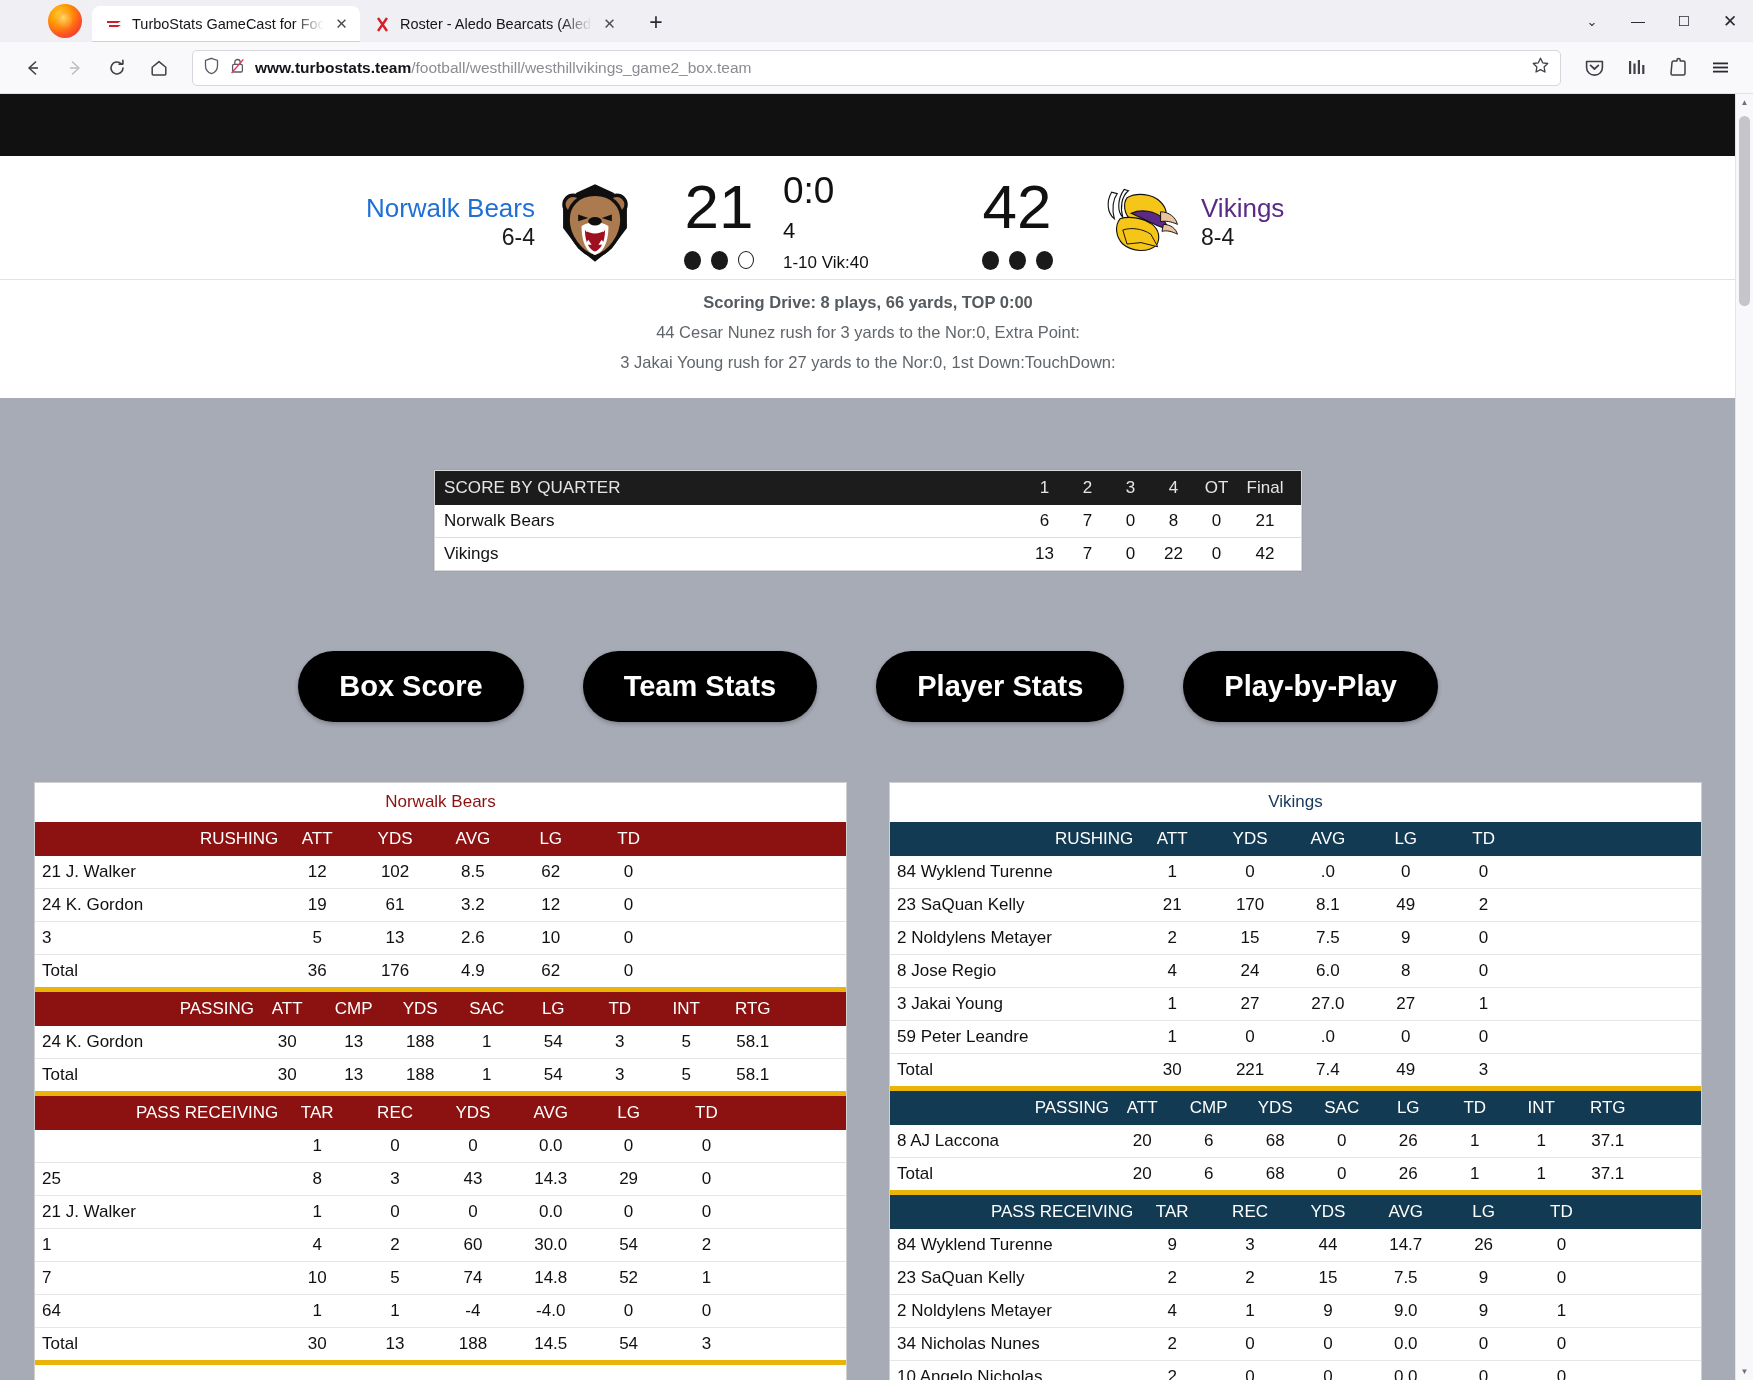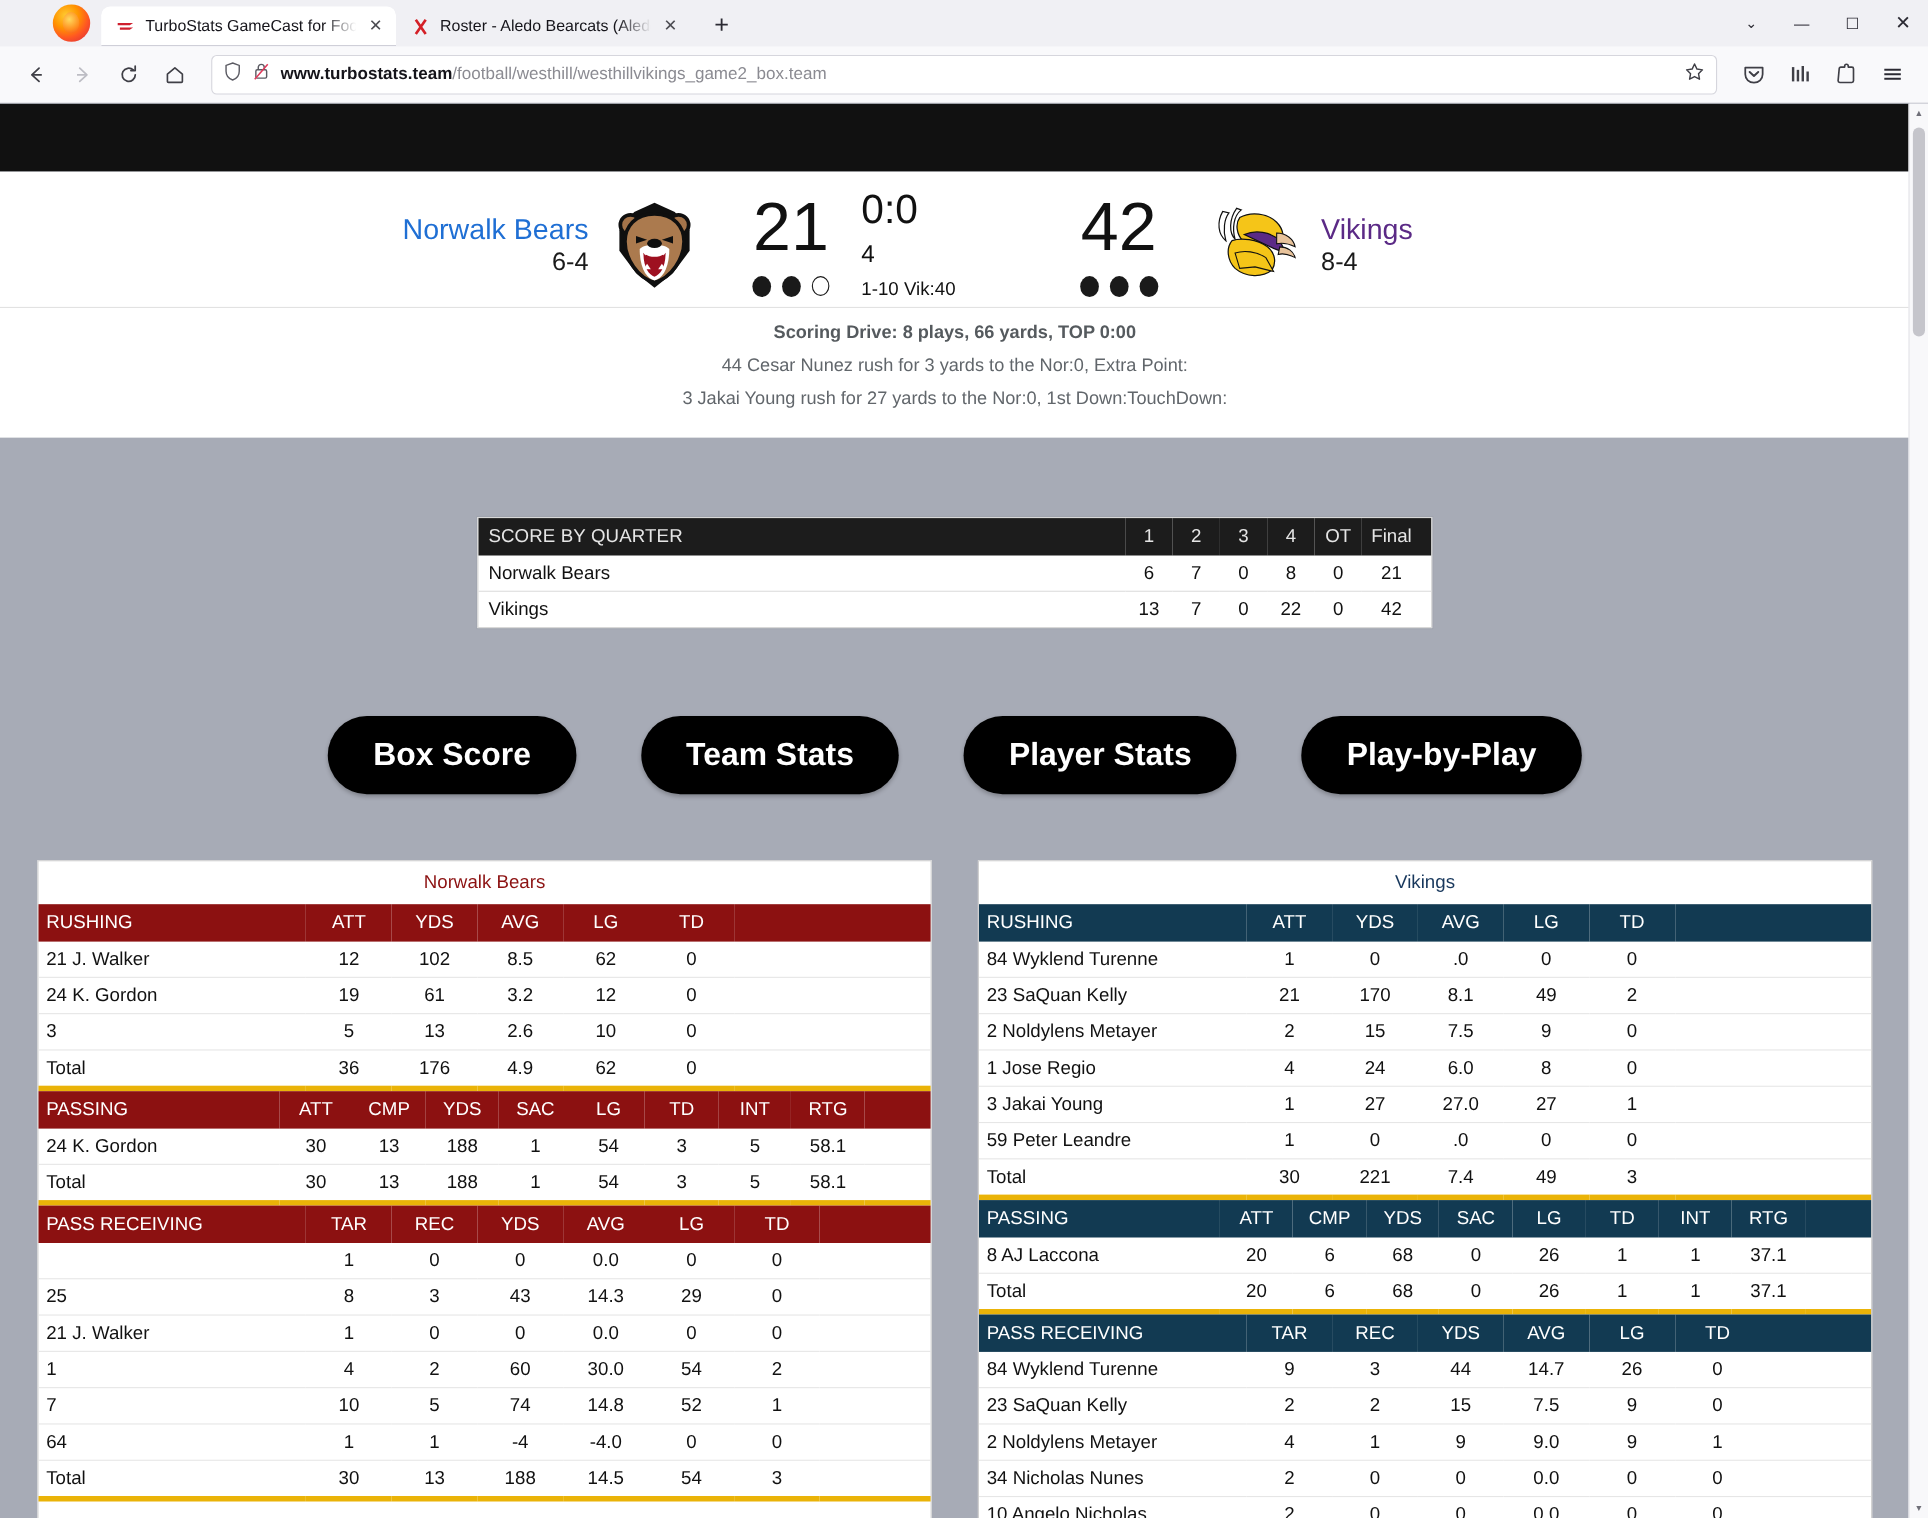--- a/index.html
+++ b/index.html
@@ -105,21 +105,21 @@
     box-shadow:0 2px 4px rgba(0,0,0,.25);
   }
 
   .boxwrap{display:flex;gap:42px;padding:0 34px;margin-top:60px;}
   .boxcol{flex:1;background:#ffffff;border:1px solid #cfcfcf;}
   .boxtitle{text-align:center;font-size:17px;padding:9px 0 10px;}
   .boxtitle.bears{color:#8c1111;}
   .boxtitle.vik{color:#17375c;}
   table.stat{width:100%;border-collapse:collapse;font-size:17px;color:#111;table-layout:fixed;}
   table.stat th{font-weight:400;color:#ffffff;padding:7px 0;text-align:center;}
-  table.stat th.lbl{text-align:left;padding-left:7px;}
+  table.stat th.lbl{text-align:right;padding-left:7px;}
   table.stat td{padding:6px 0;text-align:center;border-bottom:1px solid #e6e6e6;}
   table.stat td.lbl{text-align:left;padding-left:7px;}
   table.stat tr.hdr.bears th{background:#8c1111;}
   table.stat tr.hdr.vik th{background:#123a52;}
   table.stat tr.total td{border-bottom:5px solid #eab308;}
 </style>
 </head>
 <body>
 
 <div class="browser">
@@ -629,21 +629,21 @@
                     <tr>
                       <td class="lbl">2 Noldylens Metayer</td>
                       <td>2</td>
                       <td>15</td>
                       <td>7.5</td>
                       <td>9</td>
                       <td>0</td>
                       <td></td>
                     </tr>
                     <tr>
-                      <td class="lbl">1 Jose Regio</td>
+                      <td class="lbl">8 Jose Regio</td>
                       <td>4</td>
                       <td>24</td>
                       <td>6.0</td>
                       <td>8</td>
                       <td>0</td>
                       <td></td>
                     </tr>
                     <tr>
                       <td class="lbl">3 Jakai Young</td>
                       <td>1</td>

